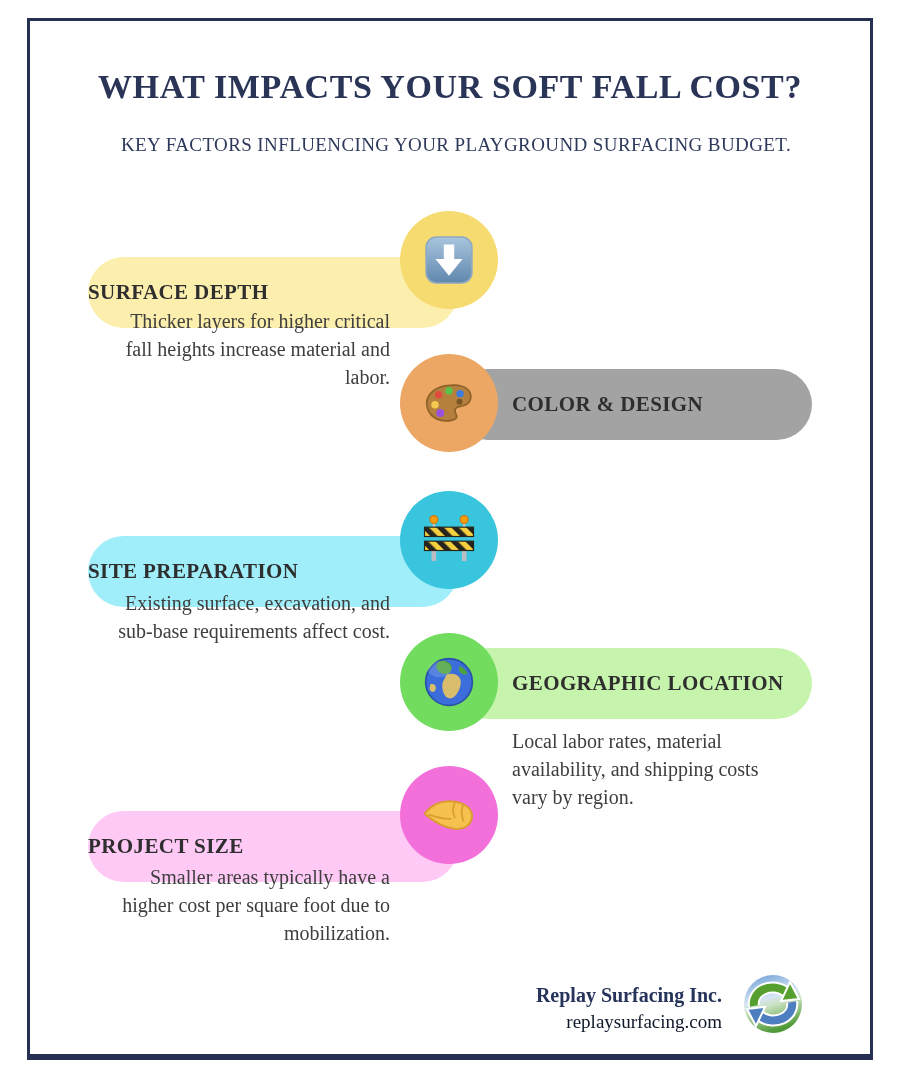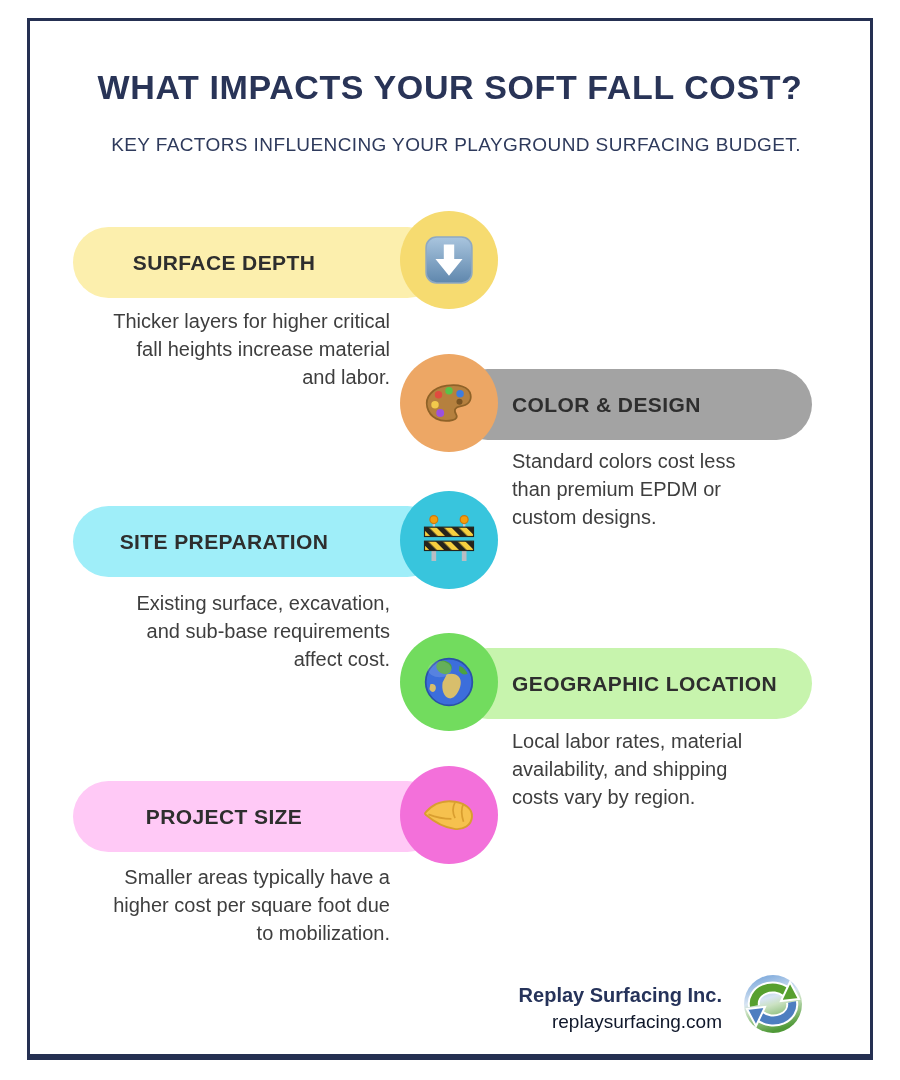--- a/index.html
+++ b/index.html
@@ -2,21 +2,21 @@
 <html><head>
 <meta charset="utf-8">
 <style>
   * { margin: 0; padding: 0; box-sizing: border-box; }
   html, body { background: #ffffff; }
   .canvas {
     position: relative;
     width: 900px;
     height: 1080px;
     background: #ffffff;
-    font-family: Liberation Sans, sans-serif;
+    font-family: Liberation Serif, serif;
     overflow: hidden;
   }
   .frame {
     position: absolute;
     left: 27px; top: 18px;
     width: 846px; height: 1042px;
     border: 3px solid #253052;
     border-bottom-width: 6px;
     pointer-events: none;
   }
@@ -39,21 +39,21 @@
     color: #2E3A5C;
     padding-left: 12px;
   }
   .pill {
     position: absolute;
     height: 71px;
     border-radius: 36px;
     display: flex;
     align-items: center;
   }
-  .pill.left  { left: 73px;  width: 370px; justify-content: center; padding-right: 68px; }
+  .pill.left  { left: 88px;  width: 370px; justify-content: flex-start; padding-right: 68px; margin-top: 30px; }
   .pill.right { left: 452px; width: 360px; justify-content: flex-start; padding-left: 60px; }
   .pill-label {
     font-size: 21px;
     font-weight: 700;
     letter-spacing: 0.4px;
     color: #2E2E2E;
     white-space: nowrap;
   }
   .icon-circle {
     position: absolute;
@@ -135,21 +135,20 @@
     <svg width="56" height="56" viewBox="0 0 48 48">
       <path d="M24 9 C 12 9, 4 16, 5 25 C 6 34, 14 40, 25 39 C 29 38.6, 29.6 36.5, 28.5 34 C 27 30.5, 29 28.2, 33 28.2 C 40 28.2, 43.5 25, 43.3 19.5 C 43 12.5, 34.5 9, 24 9 Z" fill="#B5803E" stroke="#8E6228" stroke-width="1.5" transform="rotate(-8 24 24)"></path>
       <circle cx="15" cy="17" r="3.2" fill="#E04B3F"></circle>
       <circle cx="24" cy="13.5" r="3.2" fill="#58C34A"></circle>
       <circle cx="33.5" cy="16" r="3.2" fill="#3D7DE0"></circle>
       <circle cx="12" cy="25.5" r="3.2" fill="#F2C94C"></circle>
       <circle cx="16.5" cy="32.5" r="3.4" fill="#9B51E0"></circle>
       <circle cx="33" cy="23" r="2.6" fill="#7A5423"></circle>
     </svg>
   </div>
-  <p class="desc right d2">Standard colors cost less than premium EPDM or custom designs.</p>
 
   <div class="pill left p3" style="background-color: rgb(159, 238, 249);">
     <span class="pill-label">SITE PREPARATION</span>
   </div>
   <div class="icon-circle c3" style="background-color: rgb(56, 197, 221);">
     <svg width="56" height="56" viewBox="0 0 48 48">
       <defs>
         <pattern id="stripes" width="9" height="9" patternUnits="userSpaceOnUse" patternTransform="rotate(-45)">
           <rect width="9" height="9" fill="#F6CF3F"></rect>
           <rect width="4.5" height="9" fill="#26241C"></rect>

